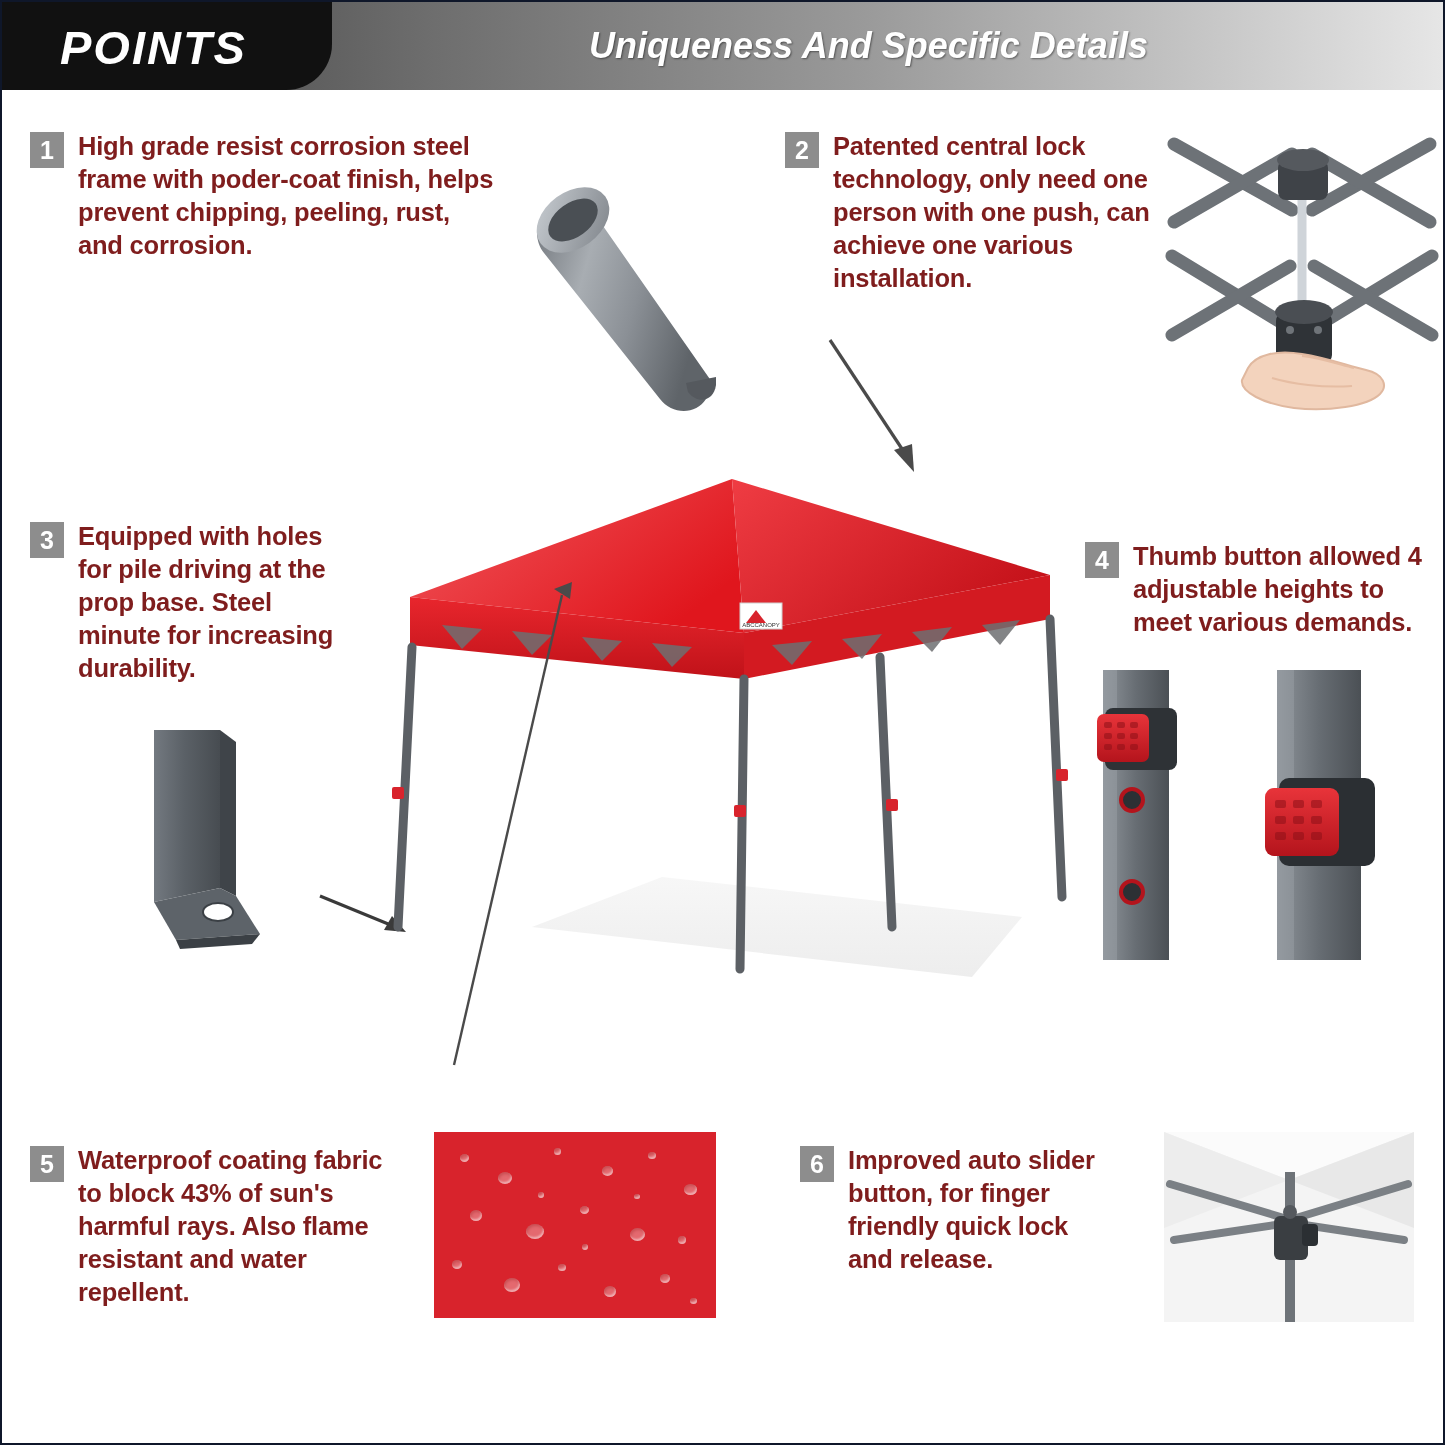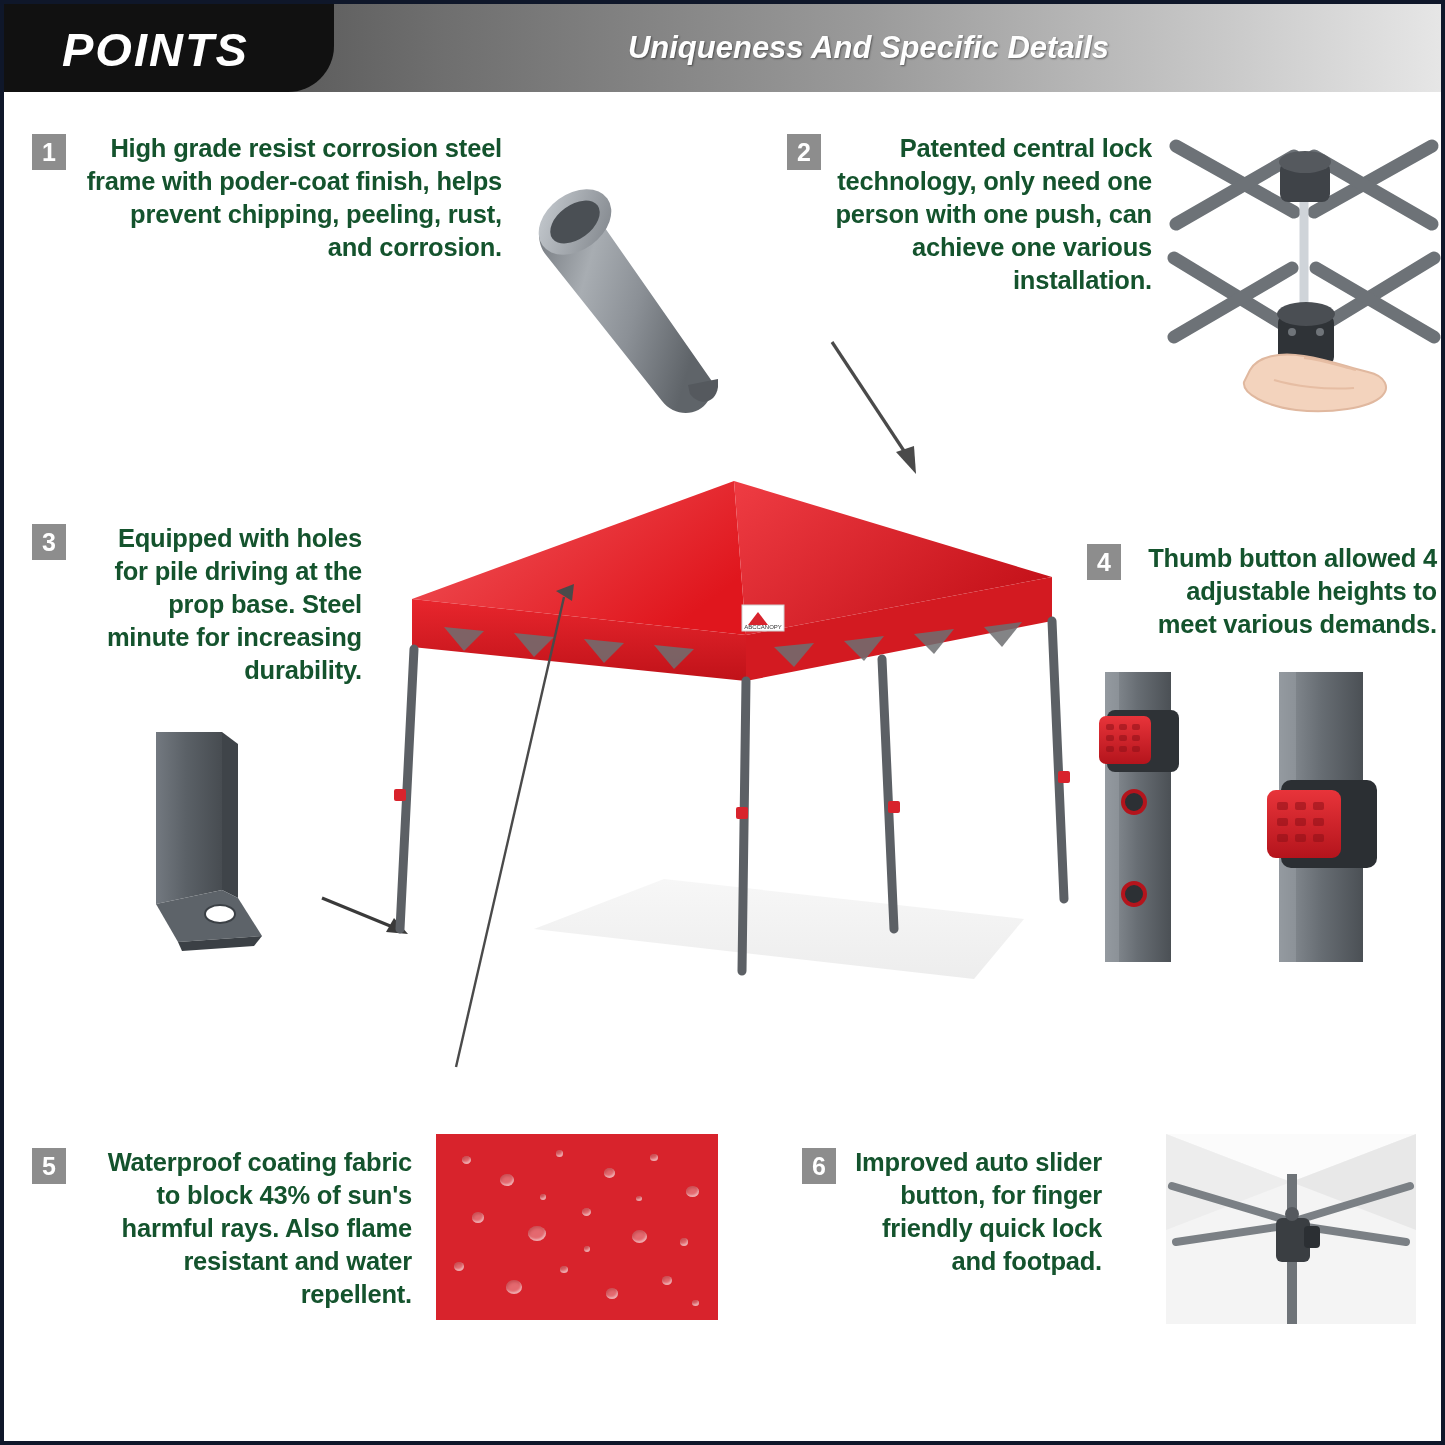--- a/index.html
+++ b/index.html
@@ -12,21 +12,21 @@
     background: #ffffff;
     font-family: "Liberation Sans", sans-serif;
     position: relative;
     overflow: hidden;
   }
   .page {
     position: relative;
     width: 1445px;
     height: 1445px;
     box-sizing: border-box;
-    border: 4px solid #0f172a;
+    border: 2px solid #0f172a;
   }
 
   
   .header {
     position: absolute;
     left: 0;
     top: 0;
     width: 100%;
     height: 88px;
     background: linear-gradient(to right, #3a3a3a 0%, #6e6e6e 30%, #9a9a9a 60%, #c9c9c9 85%, #e6e6e6 100%);
@@ -55,21 +55,21 @@
   .header-title {
     position: absolute;
     left: 330px;
     top: 0;
     right: 0;
     height: 88px;
     display: flex;
     align-items: center;
     justify-content: center;
     color: #ffffff;
-    font-size: 31px;
+    font-size: 36px;
     font-weight: bold;
     font-style: italic;
     text-shadow: 1px 1px 2px rgba(0,0,0,0.45);
     padding-right: 38px;
     box-sizing: border-box;
   }
 
   
   .point {
     position: absolute;
@@ -87,23 +87,22 @@
     align-items: center;
     justify-content: center;
     flex: 0 0 auto;
     margin-top: 2px;
   }
   .ptext {
     margin-left: 14px;
     font-size: 25.5px;
     font-weight: bold;
     line-height: 1.29;
-    color: #14532d;
+    color: #7f1d1d;
     letter-spacing: -0.2px;
-    text-align: right;
   }
 
   #point-1 { left: 28px;  top: 128px; width: 470px; }
   #point-2 { left: 783px; top: 128px; width: 365px; }
   #point-3 { left: 28px;  top: 518px; width: 330px; }
   #point-4 { left: 1083px;top: 538px; width: 350px; }
   #point-5 { left: 28px;  top: 1142px; width: 380px; }
   #point-6 { left: 798px; top: 1142px; width: 300px; }
 
   
@@ -398,21 +397,21 @@
     <div class="drop" style="left:170px; top:154px; width:12px; height:11px;"></div>
     <div class="drop" style="left:226px; top:142px; width:10px; height:9px;"></div>
     <div class="drop" style="left:256px; top:166px; width:7px;  height:6px;"></div>
     <div class="drop" style="left:104px; top:60px;  width:6px;  height:6px;"></div>
     <div class="drop" style="left:148px; top:112px; width:6px;  height:6px;"></div>
     <div class="drop" style="left:200px; top:62px;  width:6px;  height:5px;"></div>
   </div>
 
   <div class="point" id="point-6">
     <div class="badge">6</div>
-    <div class="ptext">Improved auto slider button, for finger friendly quick lock and footpad.</div>
+    <div class="ptext">Improved auto slider button, for finger friendly quick lock and release.</div>
   </div>
 
   <svg class="slider-photo" viewBox="0 0 250 190">
     <rect x="0" y="0" width="250" height="190" fill="#f4f4f4"></rect>
     <polygon points="0,0 125,48 250,0" fill="#fbfbfb"></polygon>
     <polygon points="0,0 125,48 0,96" fill="#ededed"></polygon>
     <polygon points="250,0 125,48 250,96" fill="#e8e8e8"></polygon>
     <g stroke="#7b8085" stroke-width="8" stroke-linecap="round" fill="none">
       <line x1="6" y1="52" x2="120" y2="86"></line>
       <line x1="244" y1="52" x2="132" y2="86"></line>

